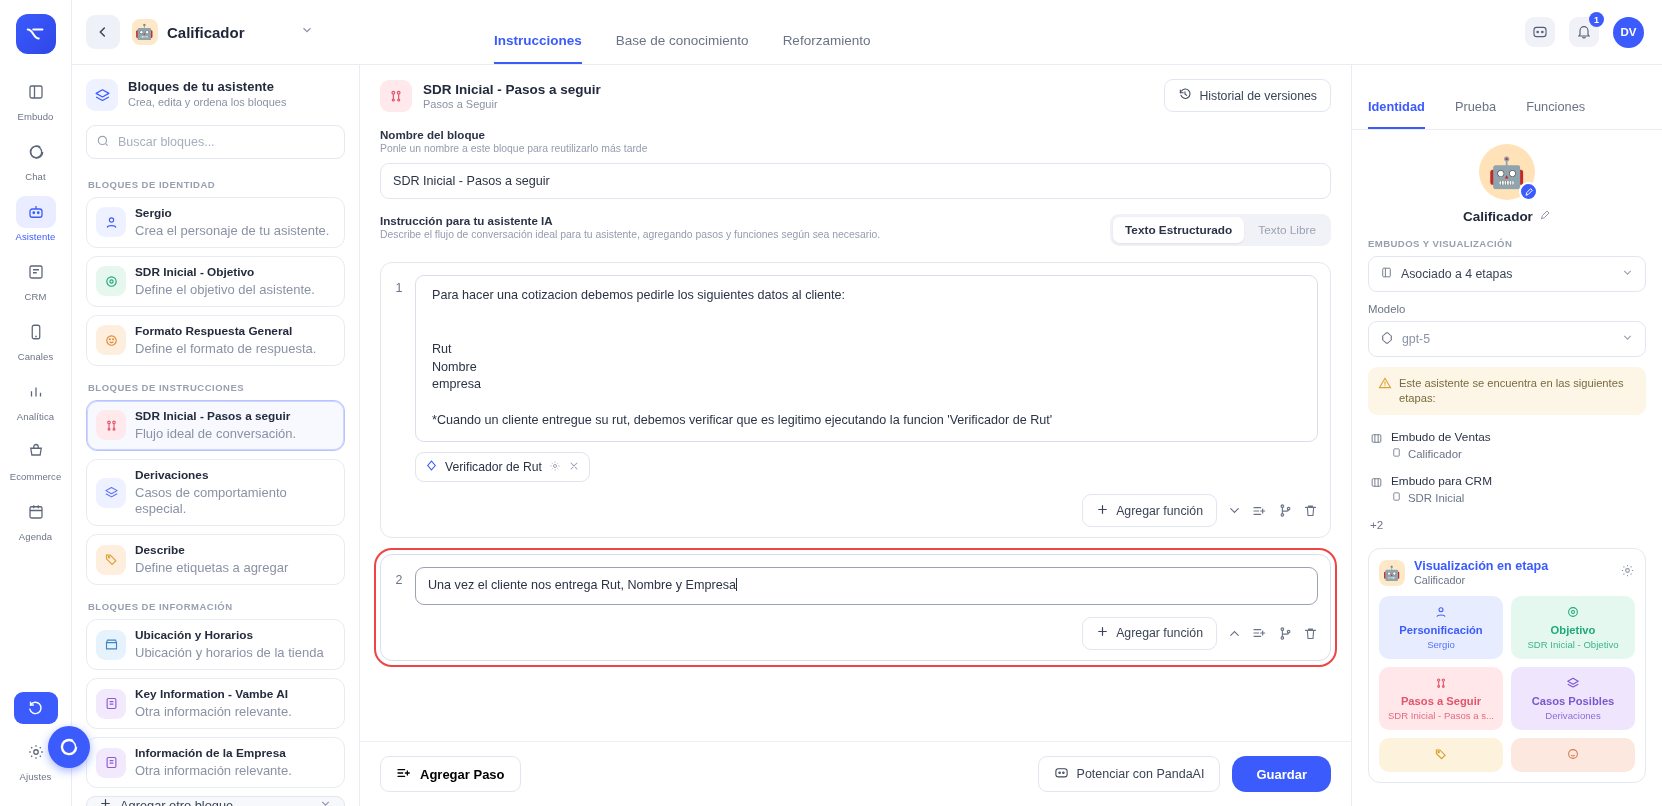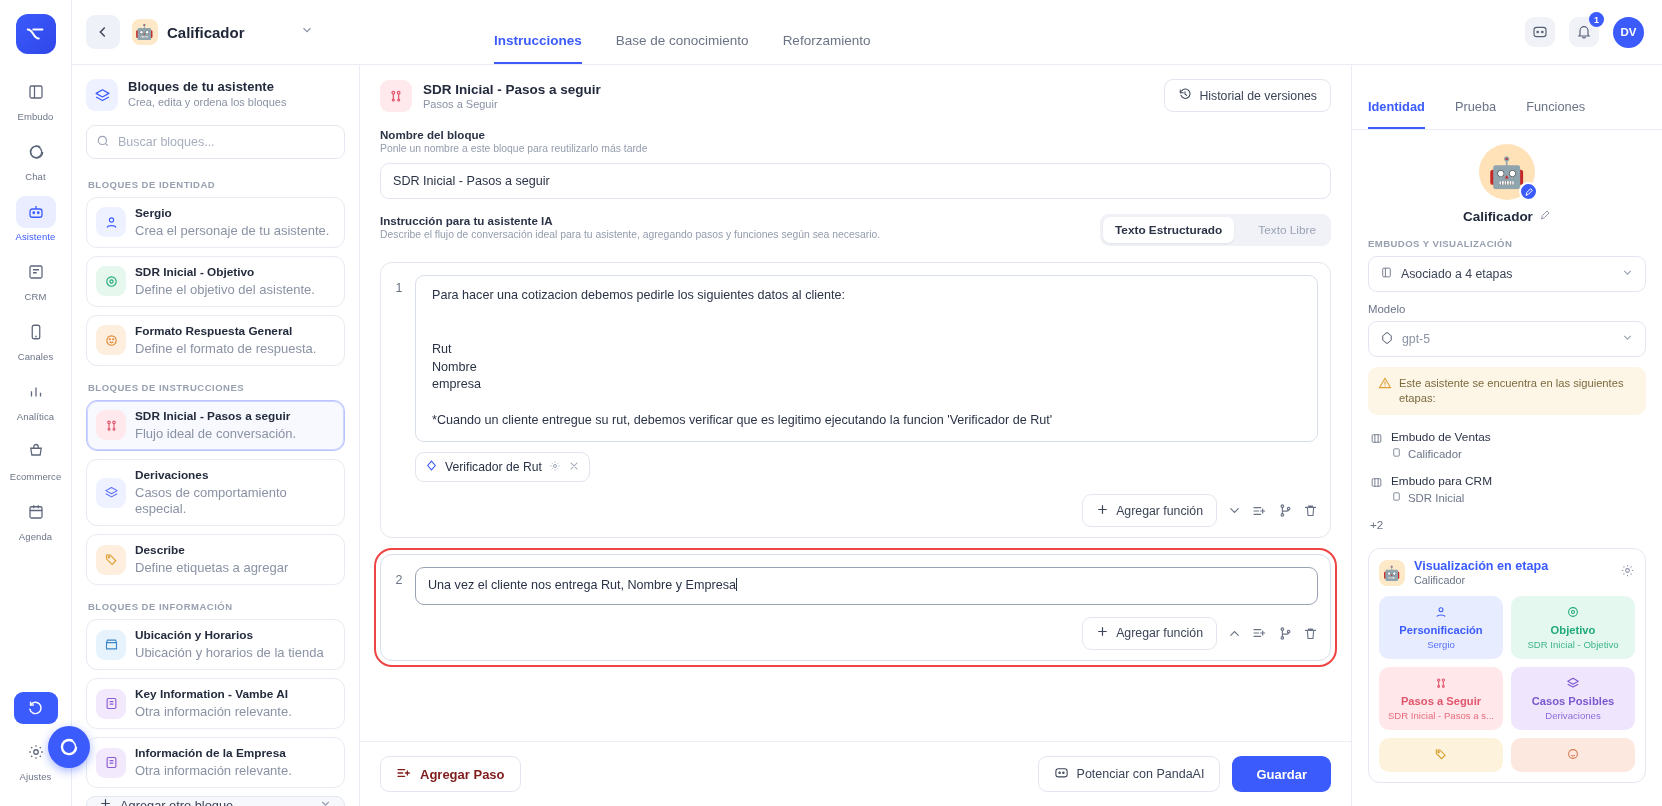--- a/index.html
+++ b/index.html
@@ -150,21 +150,21 @@
   }
   .center-scroll { flex:1; overflow:hidden; padding: 6px 20px 0 20px; }
   .lbl-strong { font-size: 11.6px; font-weight:700; color:#2b3347; }
   .lbl-dim { font-size: 10.4px; color:#949cad; margin-top:2px; }
   .name-inp {
     width:100%; height: 36px; margin-top: 9px; border:1px solid #e2e6f0; border-radius: 9px;
     padding: 0 12px; font-size: 12.6px; color:#2b3347; outline:none; font-family:inherit; background:#fff;
   }
   .instr-row { display:flex; align-items:flex-start; margin-top: 15px; }
   .seg {
-    margin-left:auto; display:flex; background:#f0f2f7; border-radius: 9px; padding: 3px; gap:12px;
+    margin-left:auto; display:flex; background:#f0f2f7; border-radius: 9px; padding: 3px; gap:2px;
   }
   .seg div { font-size: 11.8px; padding: 6px 12px; border-radius: 7px; color:#9aa2b4; cursor:pointer; }
   .seg div.on { background:#fff; color:#2b3347; font-weight:600; box-shadow:0 1px 2px rgba(16,24,40,.08); }
 
   .step {
     border:1px solid #e3e7ef; border-radius: 12px; margin-top: 16px; padding: 12px 12px 10px 12px;
     display:flex; gap:10px; background:#fff;
   }
   .step-n { font-size: 12.5px; color:#6b7486; width: 12px; padding-top: 6px; text-align:center; flex:0 0 12px;}
   .step-body { flex:1; min-width:0; }
@@ -193,28 +193,28 @@
     min-height: 0; border-color:#9aa2b4; padding: 9px 12px;
   }
   .caretbar { display:inline-block; width:1px; height:13px; background:#2b3347; vertical-align:-2px; }
 
   .center-foot {
     border-top:1px solid #eceff5; padding: 14px 20px; display:flex; align-items:center; gap: 12px;
     background:#fff;
   }
   .add-step {
     height: 36px; border:1px solid #e2e6f0; border-radius: 9px; background:#fff;
-    display:flex; align-items:center; gap:8px; padding: 0 15px; font-size: 13px; color:#7f1d1d; cursor:pointer; font-weight:600;
+    display:flex; align-items:center; gap:8px; padding: 0 15px; font-size: 13px; color:#000000; cursor:pointer; font-weight:600;
   }
   .panda {
     margin-left:auto; height: 36px; border:1px solid #e2e6f0; border-radius: 9px; background:#fff;
     display:flex; align-items:center; gap:8px; padding: 0 15px; font-size: 12.5px; color:#3c4557; cursor:pointer;
   }
   .save {
-    height: 36px; border-radius: 9px; background:#3b5bfd; color:#fff; font-weight:700; font-size:13px;
+    height: 36px; border-radius: 14px; background:#3b5bfd; color:#fff; font-weight:700; font-size:13px;
     display:flex; align-items:center; padding: 0 24px; cursor:pointer;
   }
 
   
   .right { width: 310px; flex:0 0 310px; background:#fff; display:flex; flex-direction:column; }
   .r-tabs { display:flex; height: 65px; align-items:flex-end; padding: 0 16px; border-bottom:1px solid #e9ecf2; gap: 30px; }
   .r-tab { font-size: 12.8px; color:#6b7486; padding-bottom: 13px; cursor:pointer; border-bottom:2px solid transparent; }
   .r-tab.active { color:#3b5bfd; font-weight:700; border-bottom-color:#3b5bfd; }
   .r-scroll { flex:1; overflow:hidden; padding: 14px 16px 0 16px; }
   .r-avatar-wrap { display:flex; flex-direction:column; align-items:center; }

